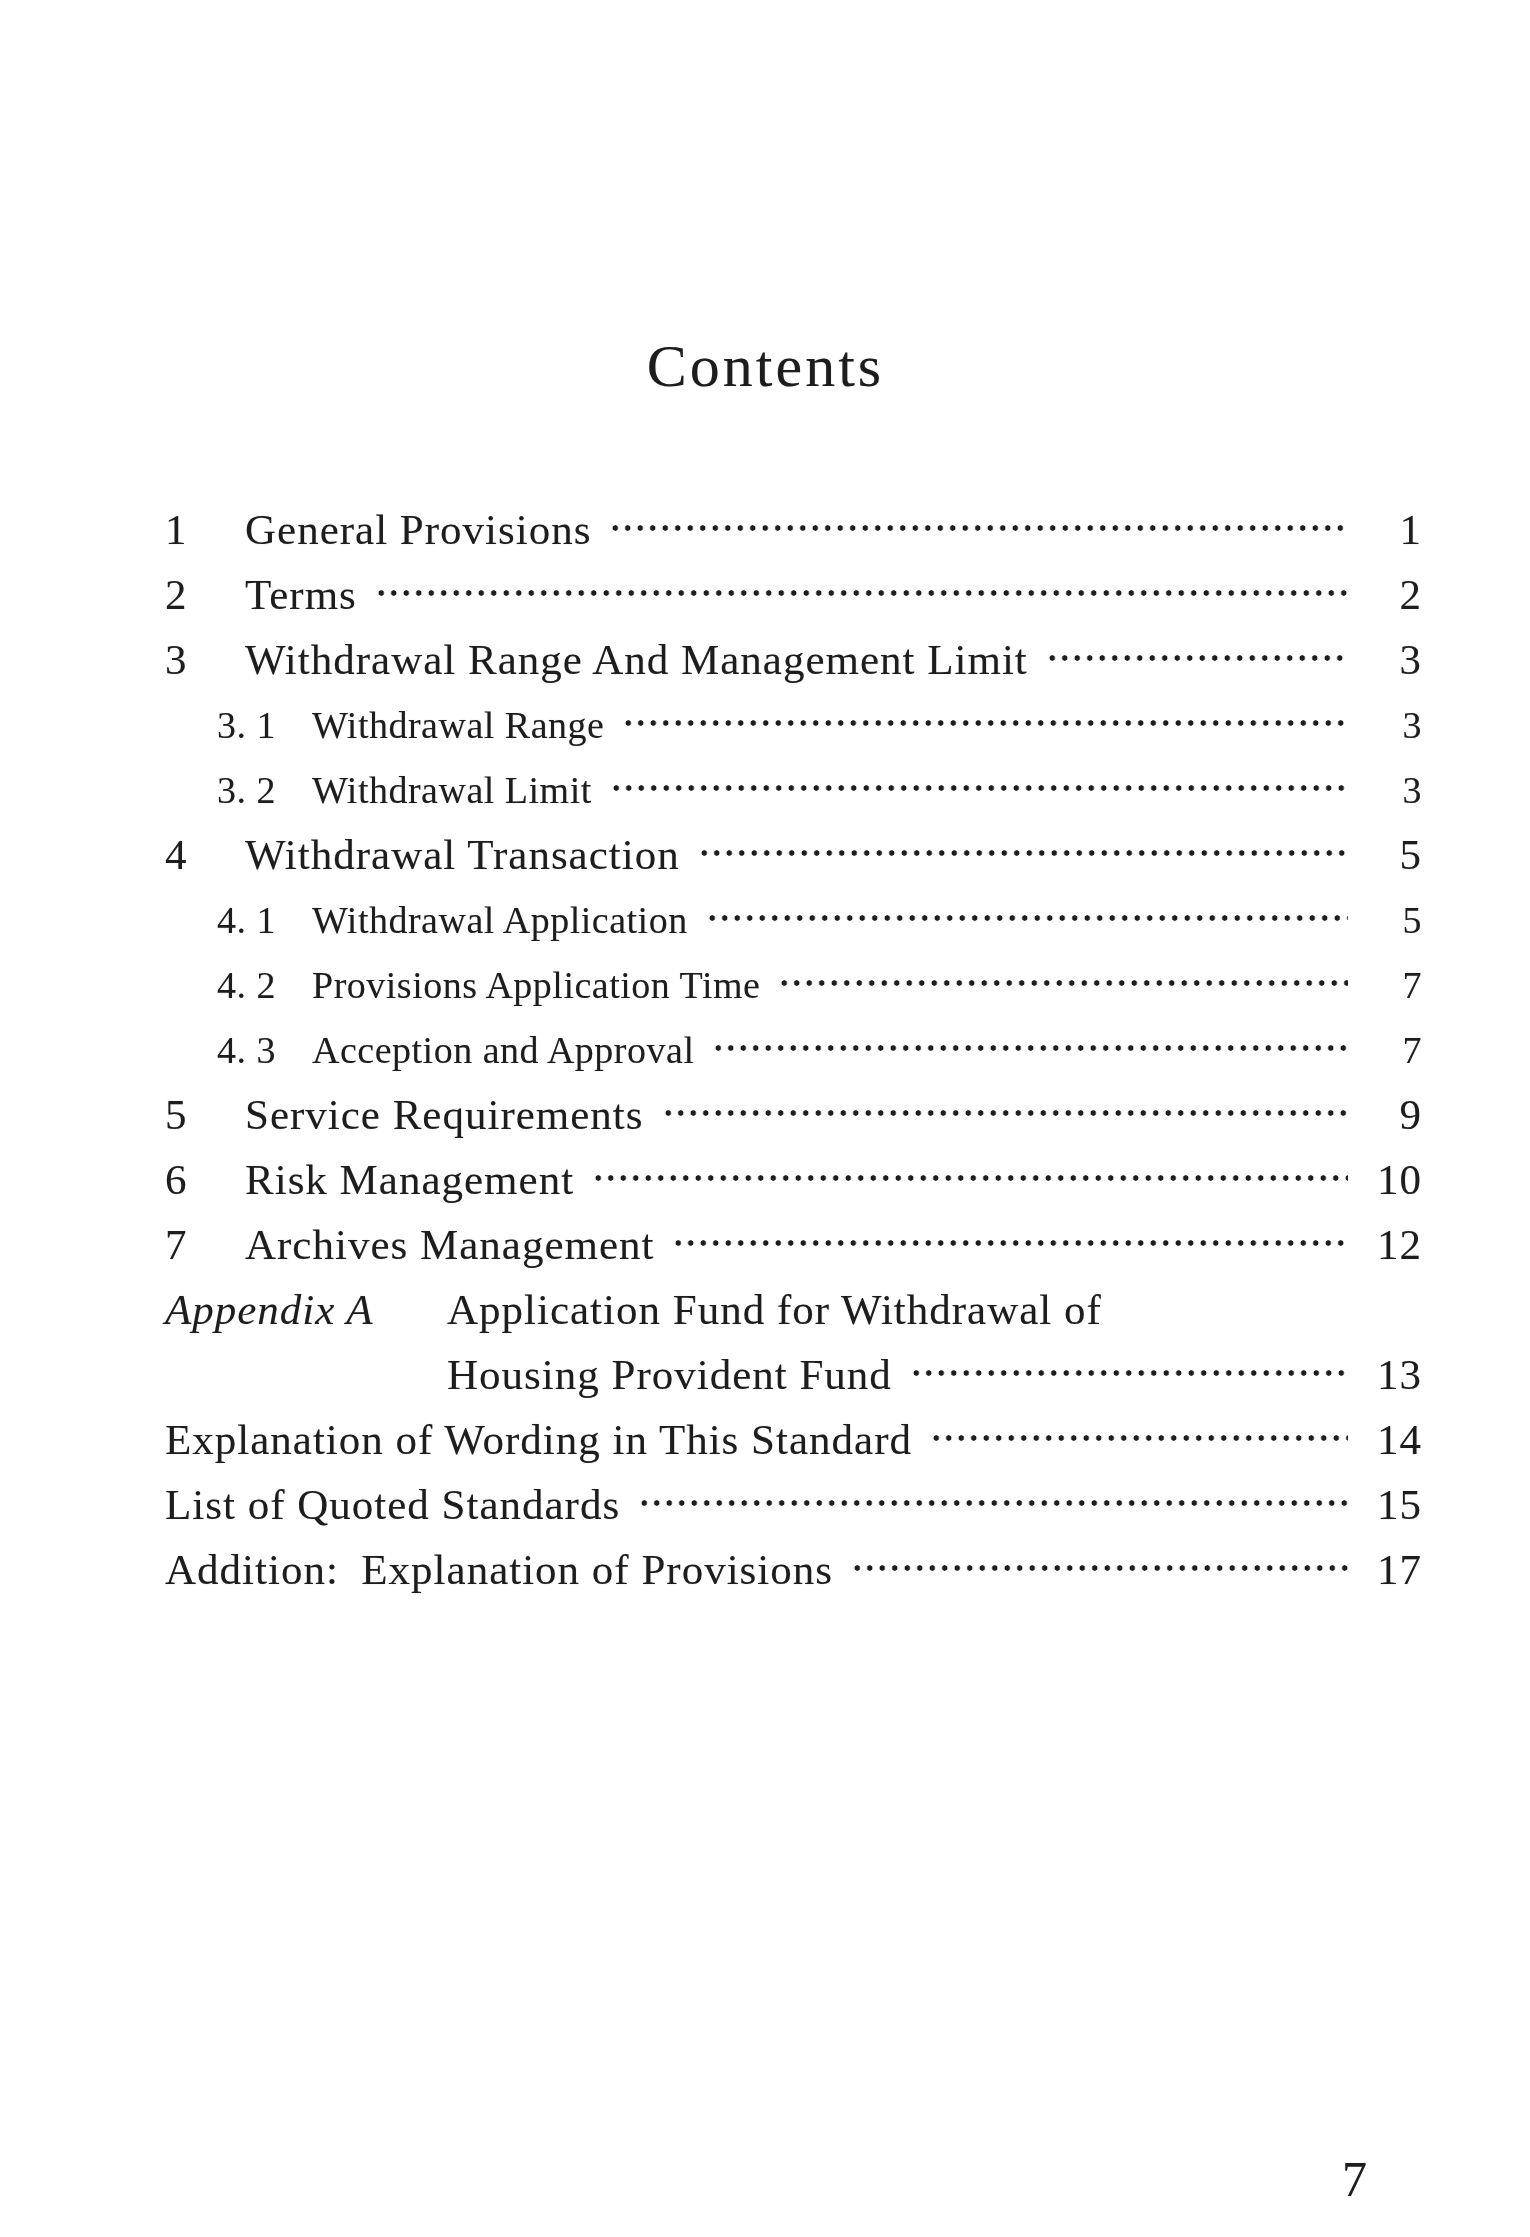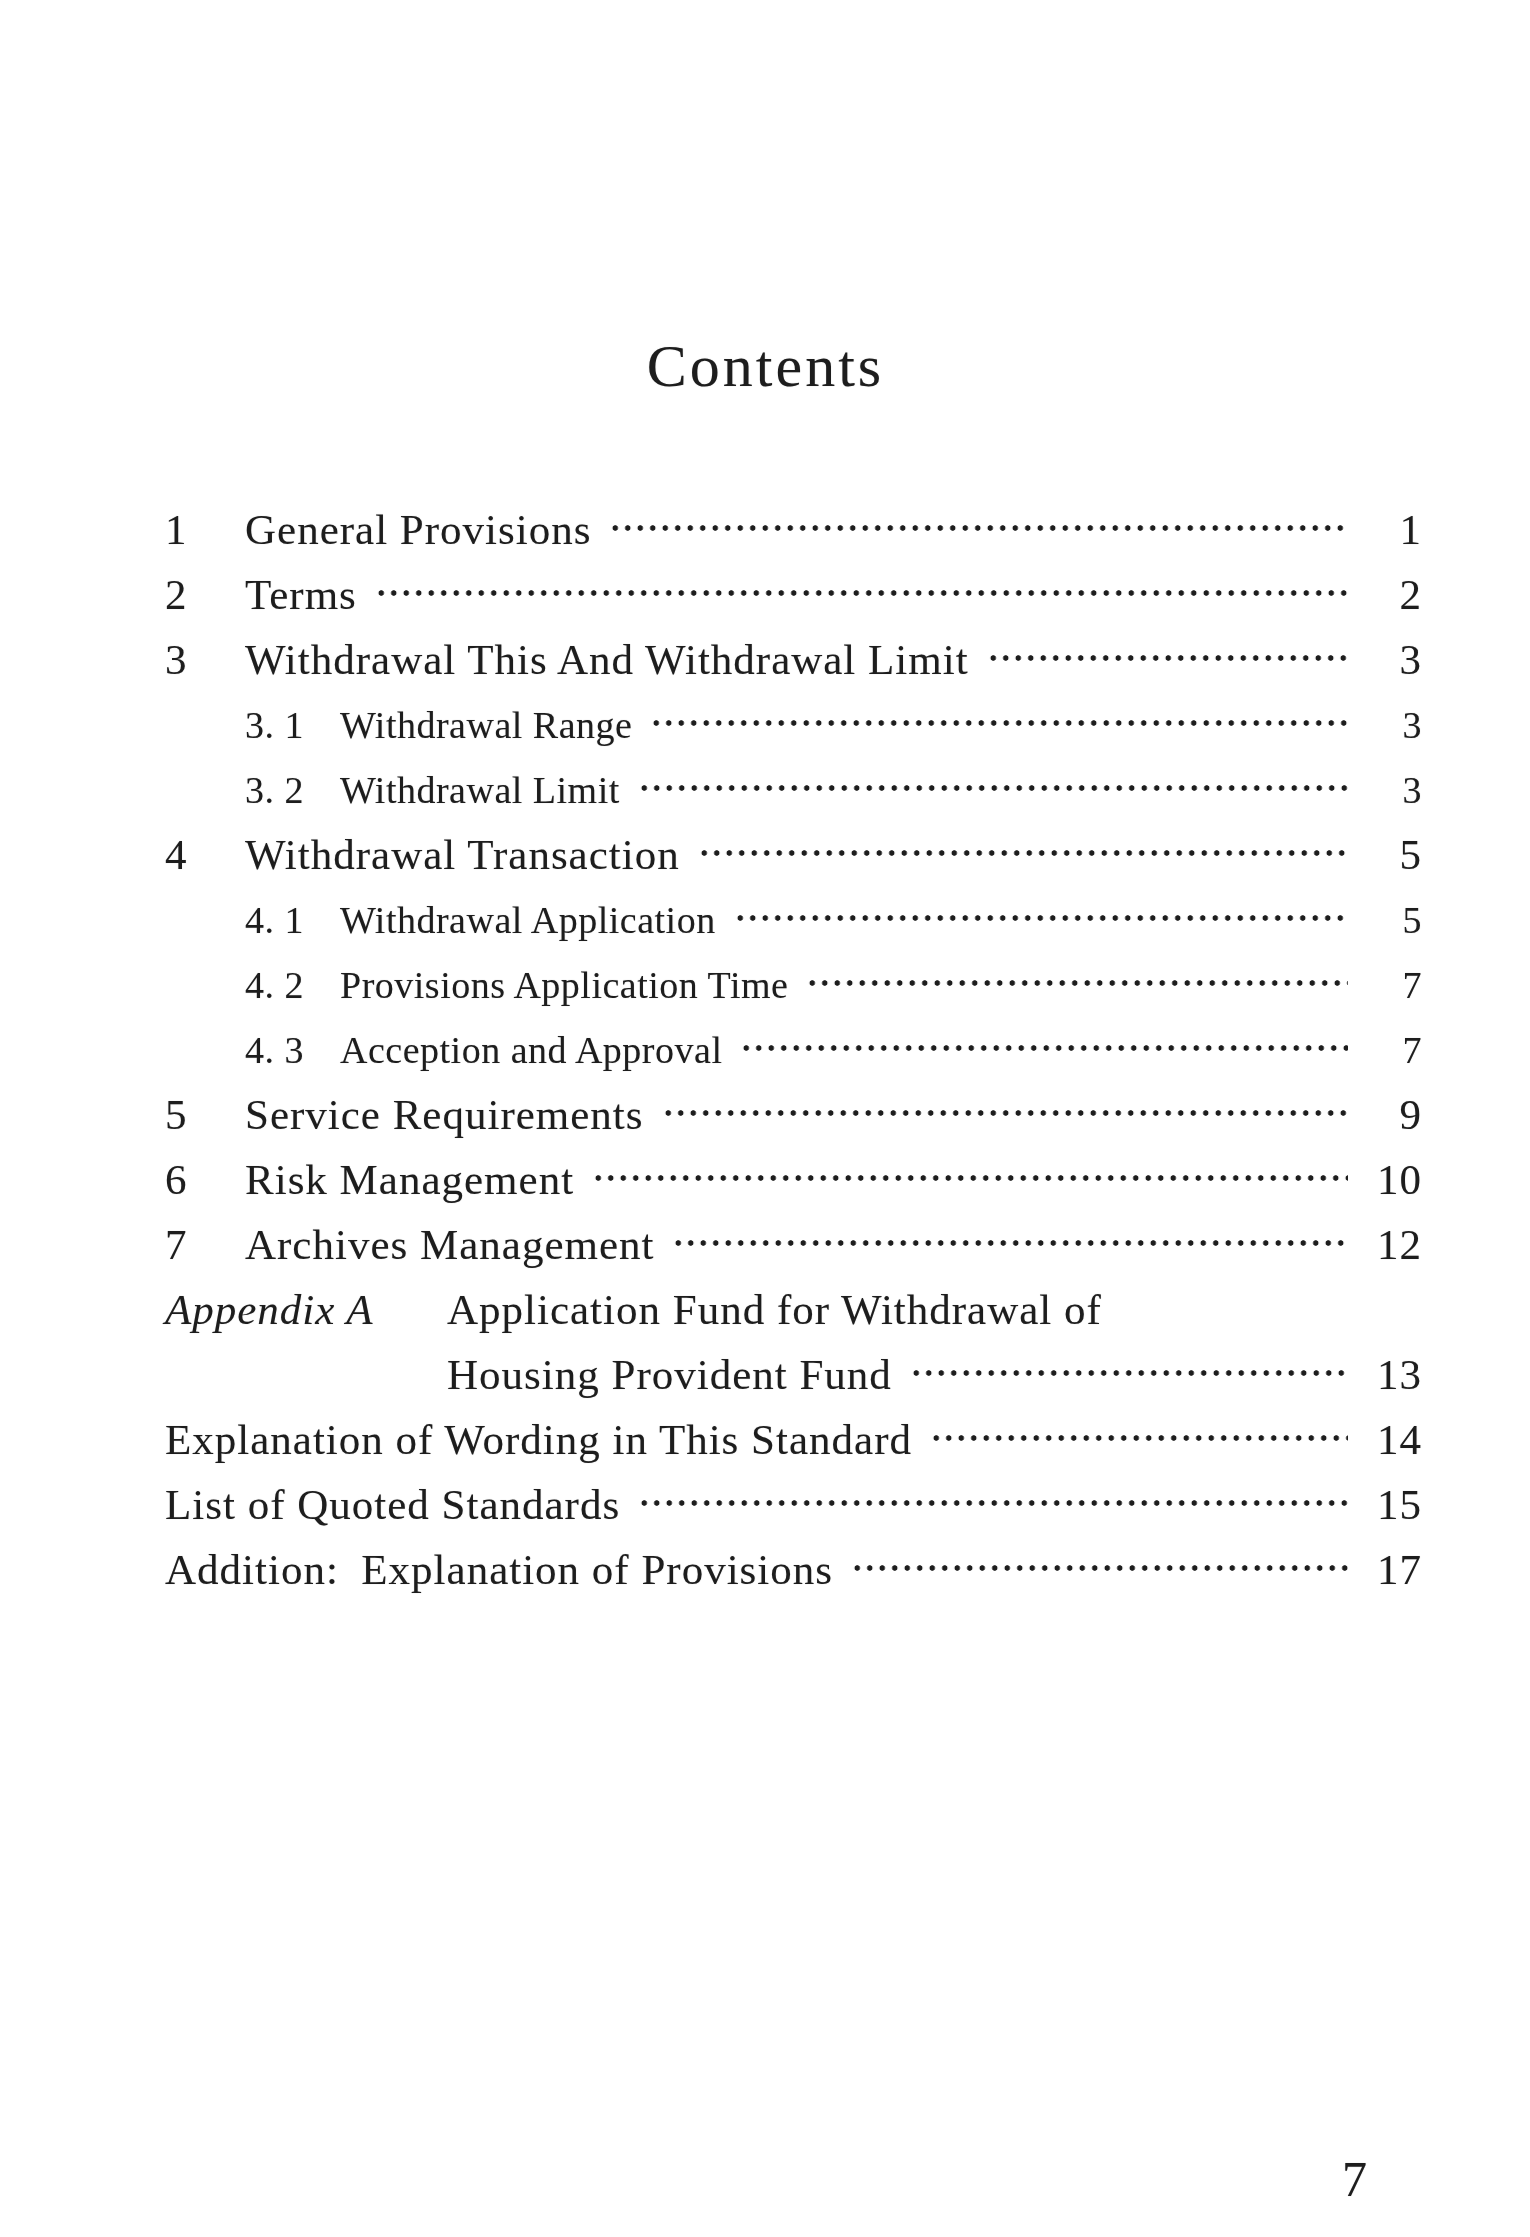--- a/index.html
+++ b/index.html
@@ -32,21 +32,21 @@
     display: flex;
     align-items: center;
     height: 65px;
     font-size: 43px;
     letter-spacing: 1px;
     white-space: nowrap;
     text-shadow: 0 0 1px rgba(40,40,40,.30);
   }
   .row .num { flex: none; width: 80px; }
   .row.sub { font-size: 38px; letter-spacing: 0.5px; }
-  .row.sub .subnum { flex: none; margin-left: 80px; width: 95px; }
+  .row.sub .subnum { flex: none; margin-left: 52px; width: 95px; }
   .row.appendix .axlabel { flex: none; width: 282px; font-style: italic; }
   .row.appendix .axspacer { flex: none; width: 282px; }
   .leader {
     flex: 1 1 auto;
     height: 12px;
     margin-left: 18px;
     margin-right: 4px;
     align-self: center;
     transform: translateY(-2px);
     background-image: radial-gradient(circle, var(--ink, #1d1d1d) 2.4px, rgba(0,0,0,0) 3.1px);
@@ -78,21 +78,21 @@
         <span class="page-num">1</span>
       </div>
       <div class="row">
         <span class="num">2</span>
         <span class="label">Terms</span>
         <div class="leader"></div>
         <span class="page-num">2</span>
       </div>
       <div class="row">
         <span class="num">3</span>
-        <span class="label">Withdrawal This And Withdrawal Limit</span>
+        <span class="label">Withdrawal Range And Management Limit</span>
         <div class="leader"></div>
         <span class="page-num">3</span>
       </div>
       <div class="row sub">
         <span class="subnum">3. 1</span>
         <span class="label">Withdrawal Range</span>
         <div class="leader"></div>
         <span class="page-num">3</span>
       </div>
       <div class="row sub">

